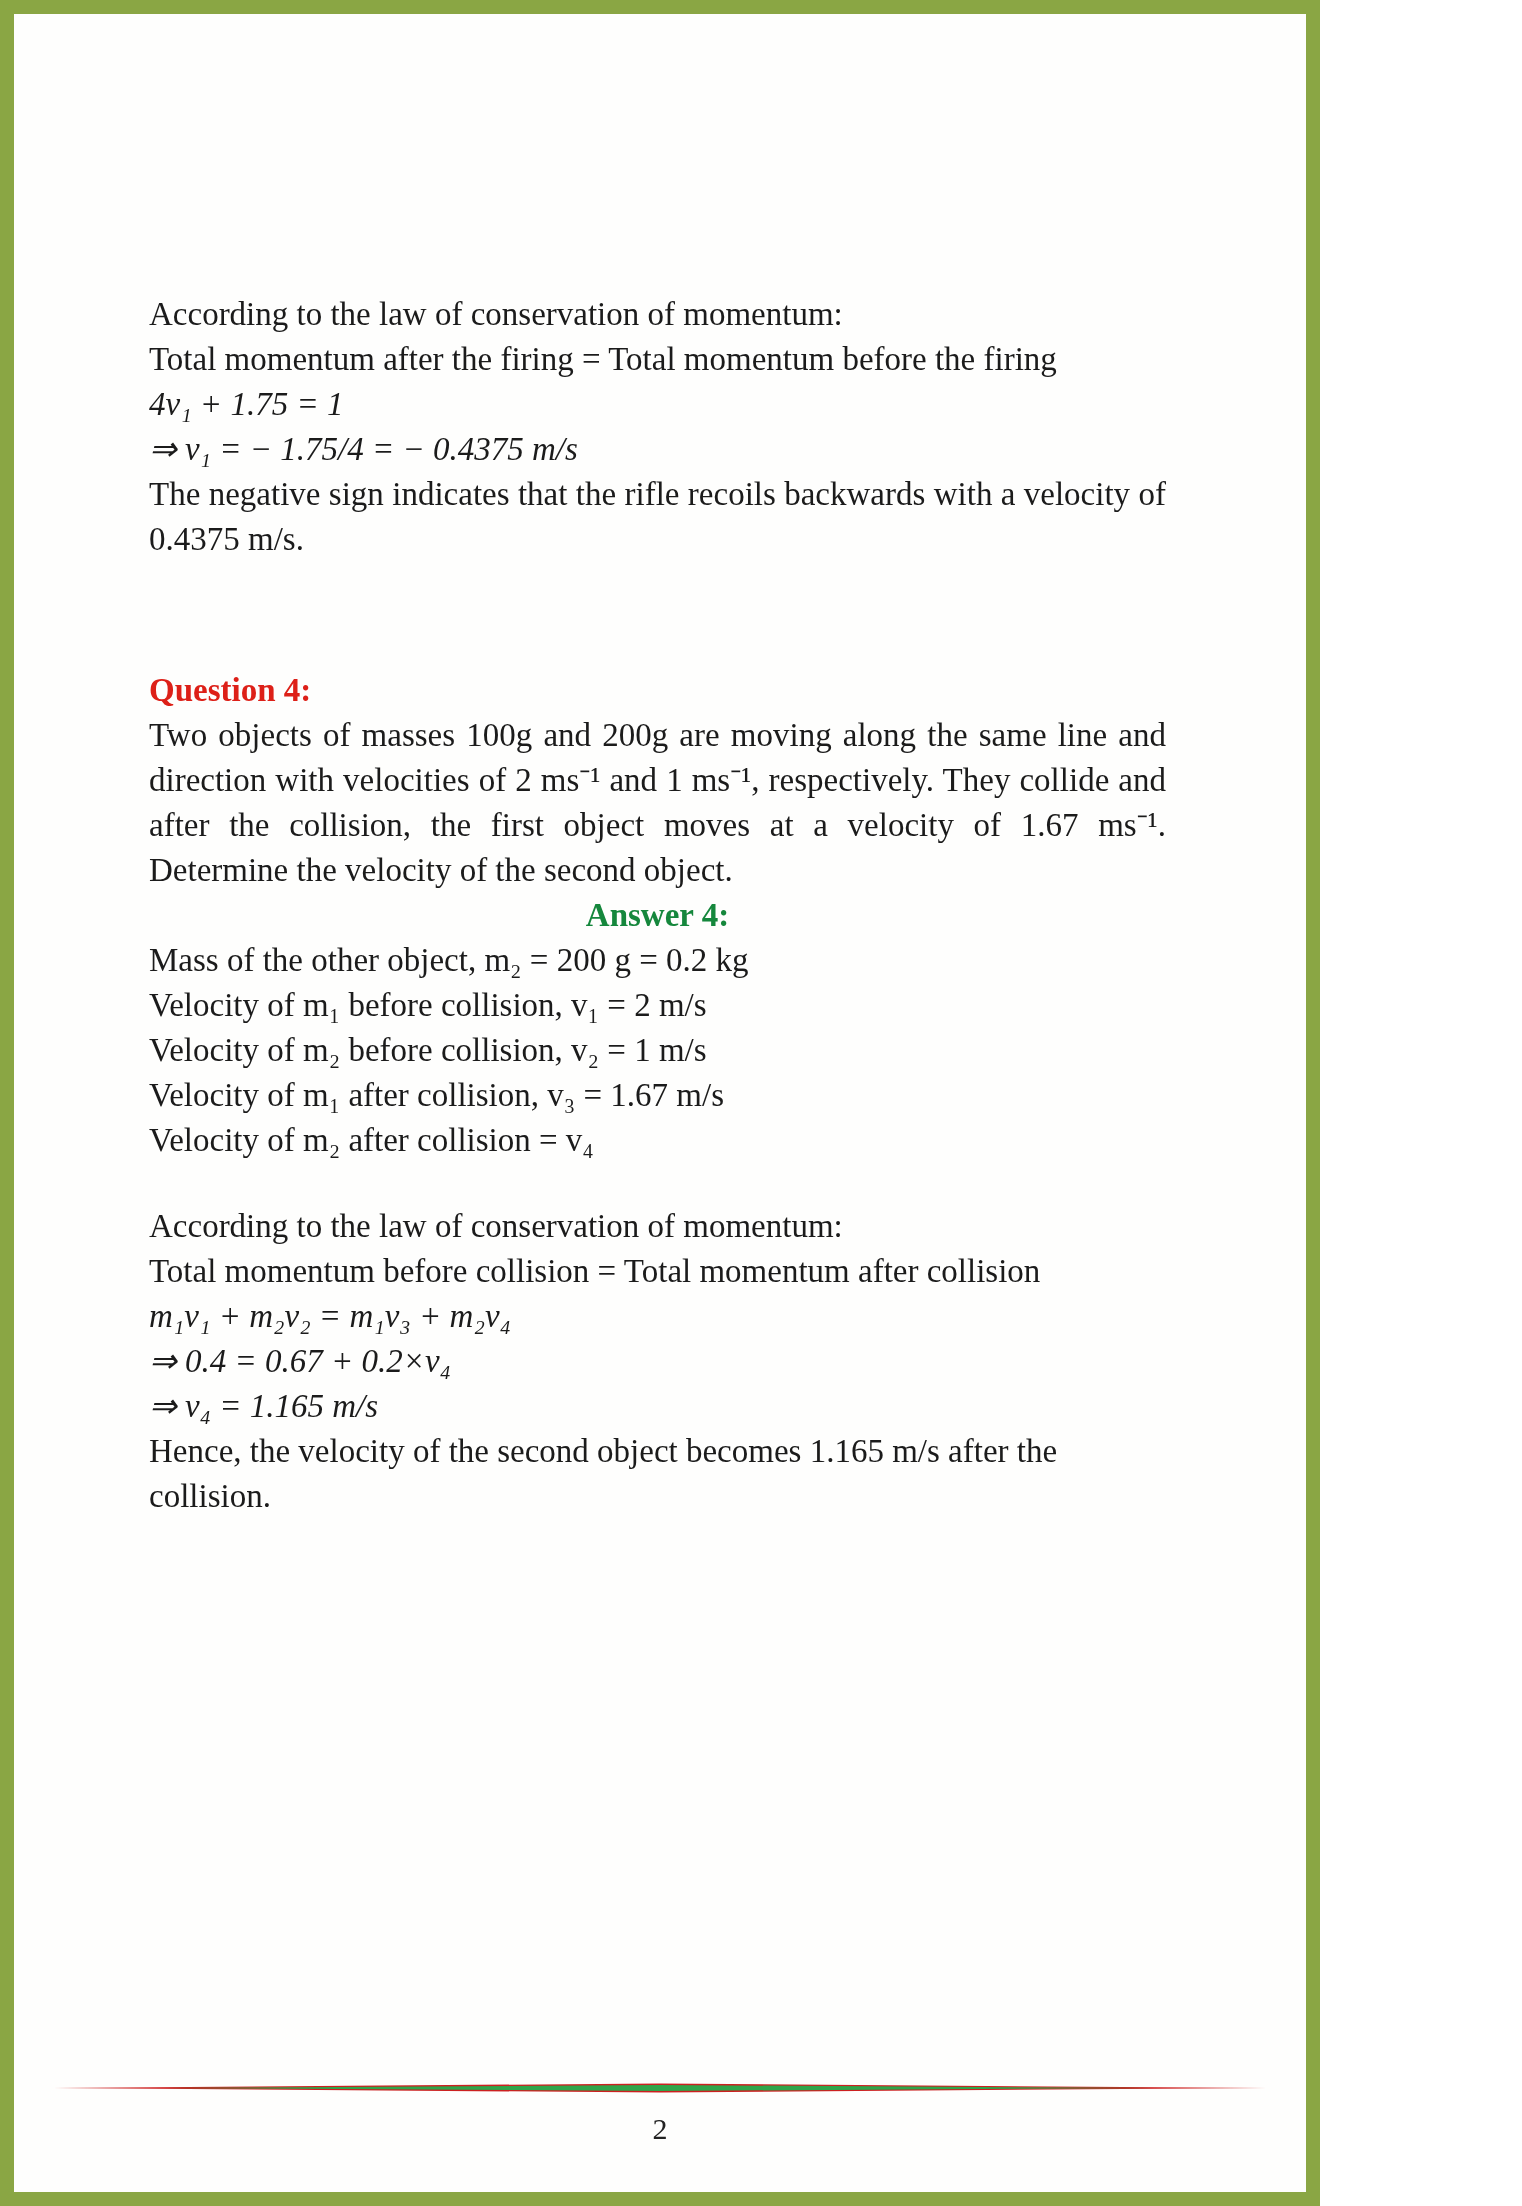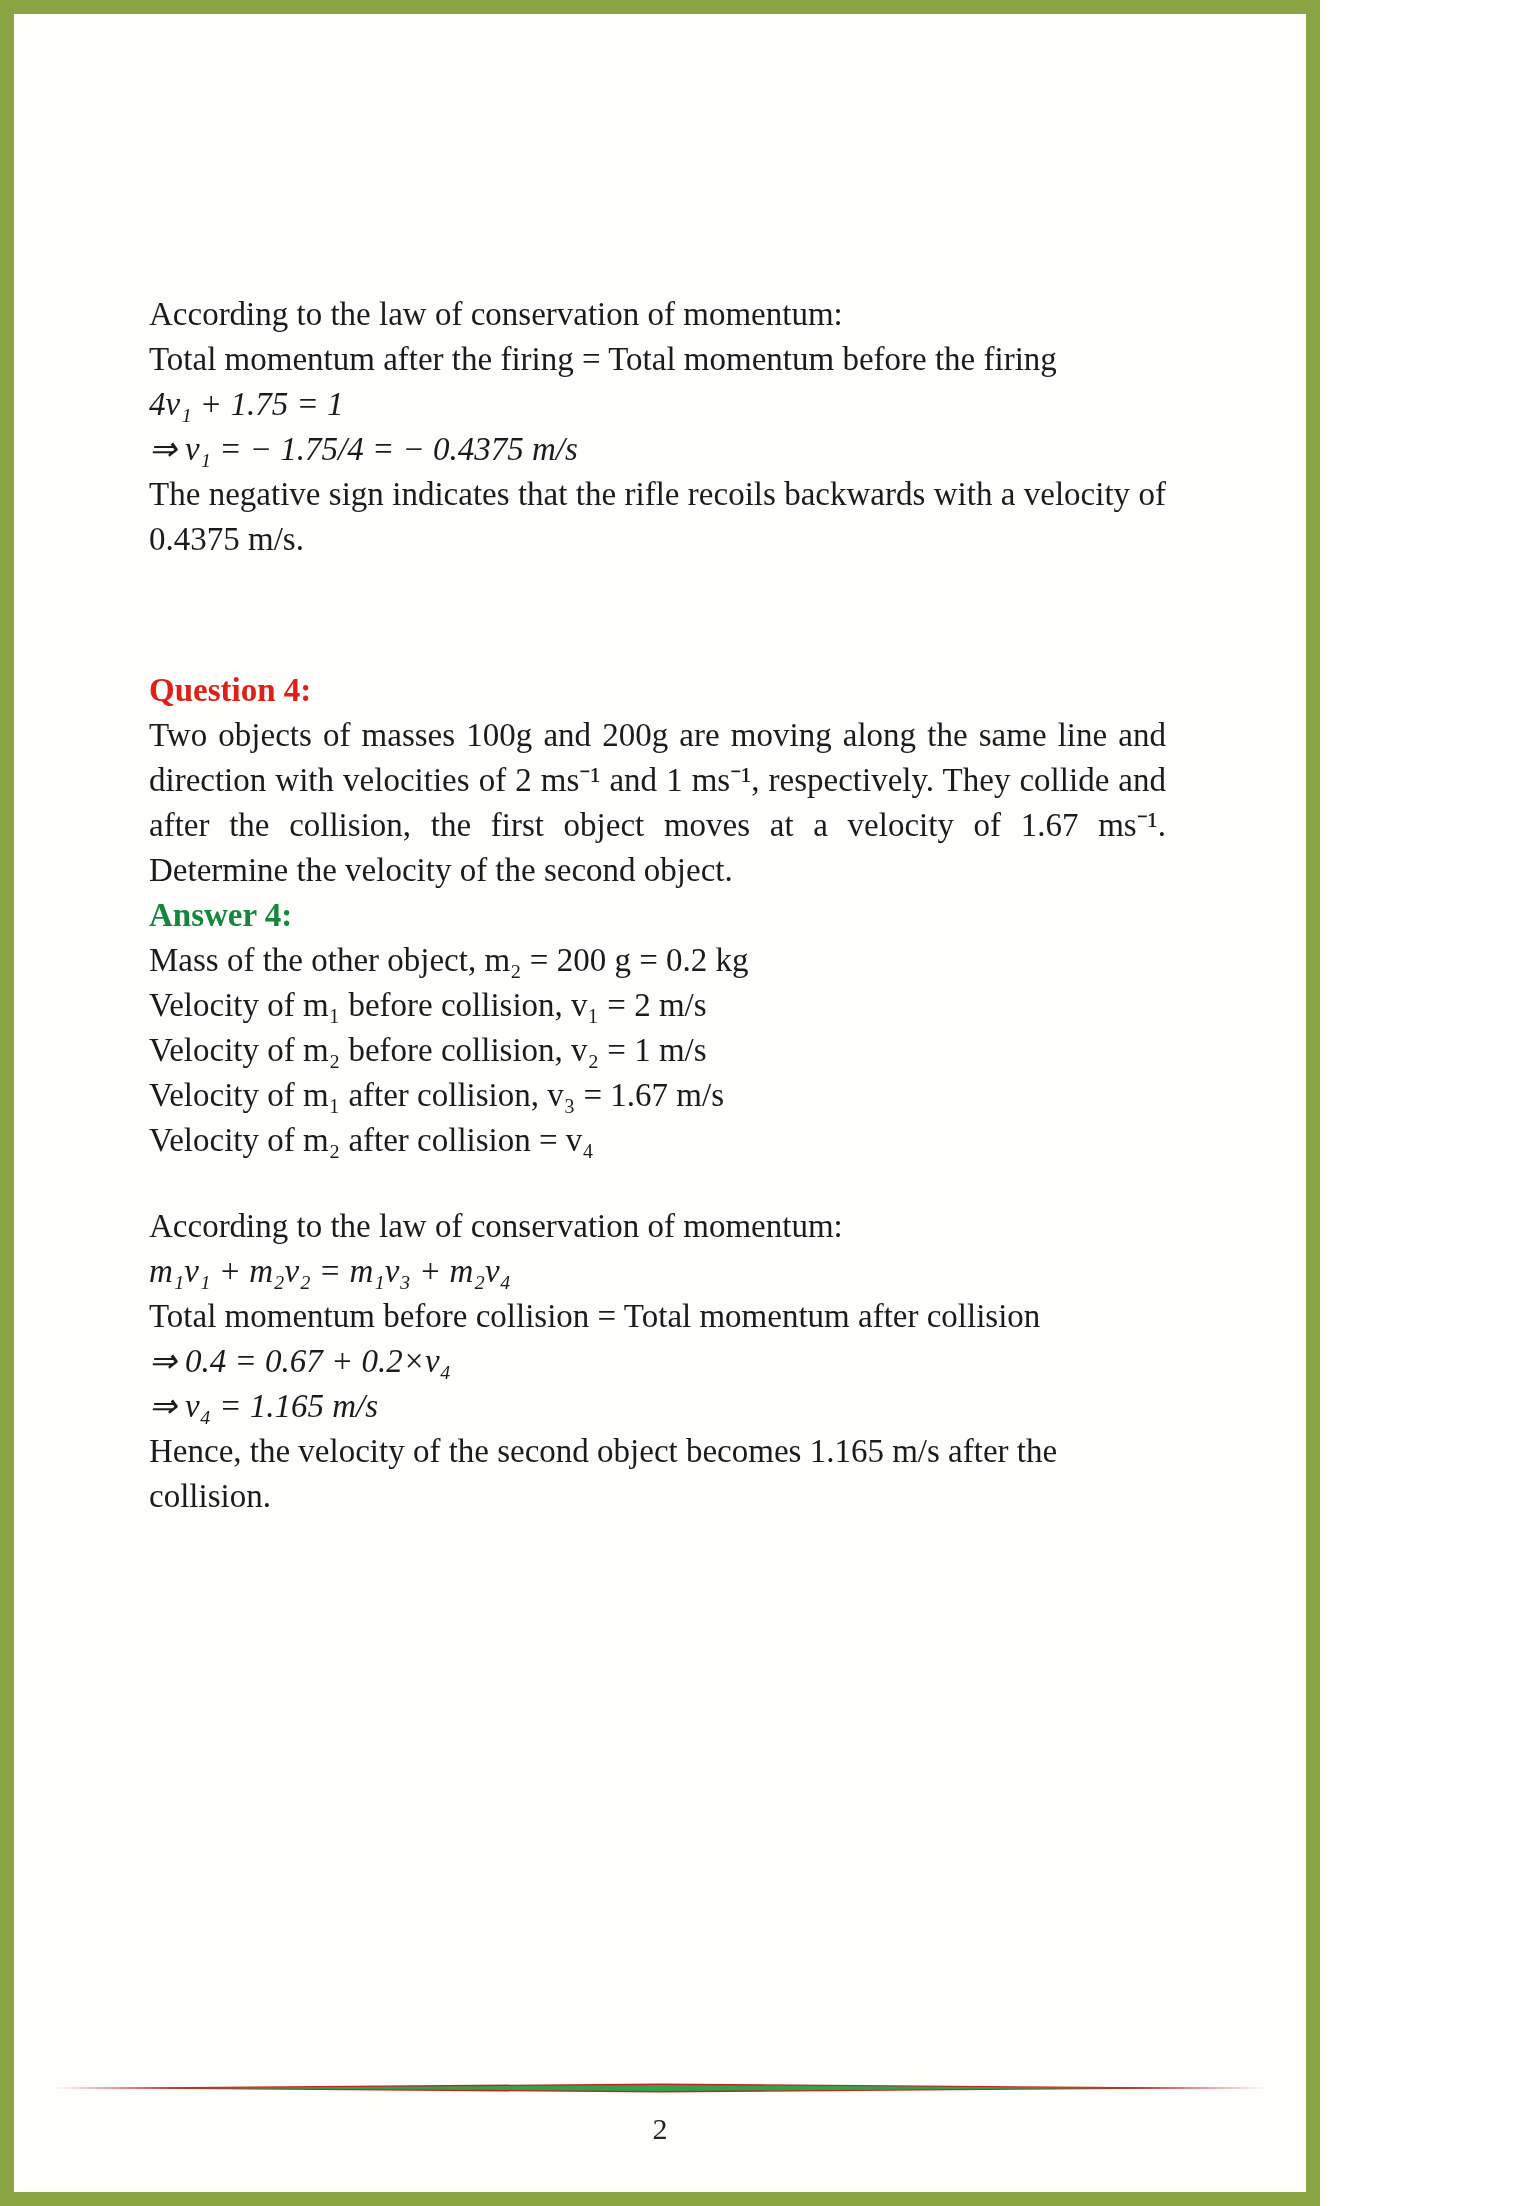--- a/index.html
+++ b/index.html
@@ -37,20 +37,21 @@
   .line.math {
     font-style: italic;
   }
   .line.q {
     color: #dd2018;
     font-weight: bold;
   }
   .line.a {
     color: #15873c;
     font-weight: bold;
+    text-align: center;
   }
   .gap { width: 100%; }
   .footer-divider {
     position: absolute;
     left: 50%;
     transform: translateX(-50%);
     top: 2066px;
     width: 1212px;
     height: 12px;
   }
@@ -79,22 +80,22 @@
       <div class="line q">Question 4:</div>
       <div class="line text justify">Two objects of masses 100g and 200g are moving along the same line and direction with velocities of 2 ms⁻¹ and 1 ms⁻¹, respectively. They collide and after the collision, the first object moves at a velocity of 1.67 ms⁻¹. Determine the velocity of the second object.</div>
       <div class="line a">Answer 4:</div>
       <div class="line text">Mass of the other object, m₂ = 200 g = 0.2 kg</div>
       <div class="line text">Velocity of m₁ before collision, v₁ = 2 m/s</div>
       <div class="line text">Velocity of m₂ before collision, v₂ = 1 m/s</div>
       <div class="line text">Velocity of m₁ after collision, v₃ = 1.67 m/s</div>
       <div class="line text">Velocity of m₂ after collision = v₄</div>
       <div class="gap" style="height: 41px;"></div>
       <div class="line text">According to the law of conservation of momentum:</div>
+      <div class="line text">Total momentum before collision = Total momentum after collision</div>
       <div class="line math">m₁v₁ + m₂v₂ = m₁v₃ + m₂v₄</div>
-      <div class="line text">Total momentum before collision = Total momentum after collision</div>
       <div class="line math">⇒ 0.4 = 0.67 + 0.2×v₄</div>
       <div class="line math">⇒ v₄ = 1.165 m/s</div>
       <div class="line text">Hence, the velocity of the second object becomes 1.165 m/s after the collision.</div>
     </div>
 
   <div class="footer-divider">
     <svg width="1212" height="12" viewBox="0 0 1212 12">
       <polygon points="0,6 606,1.5 1212,6 606,10.5" fill="#cc2020"></polygon>
       <polygon points="110,6 606,3 1102,6 606,9" fill="#2fa54a"></polygon>
     </svg>

